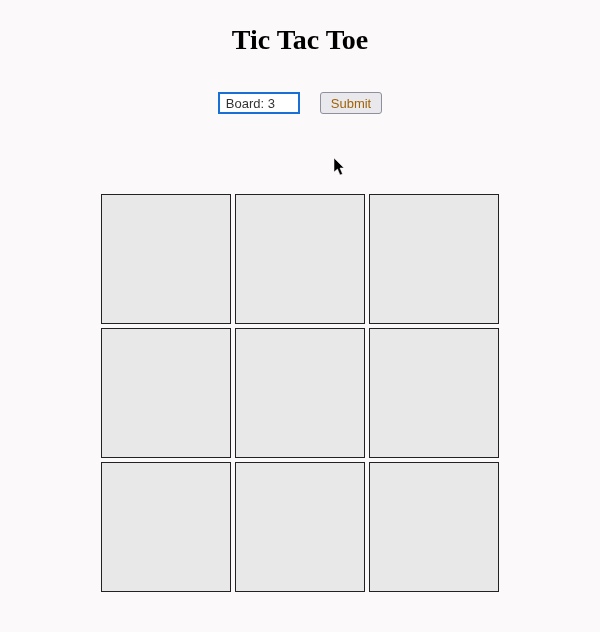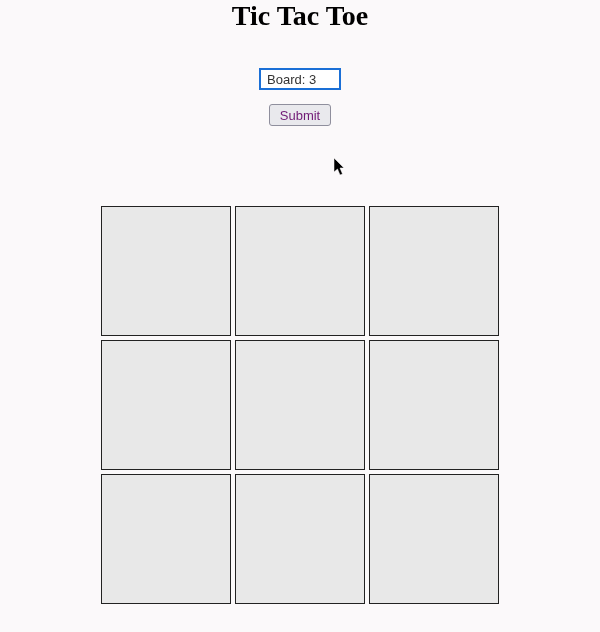--- a/index.html
+++ b/index.html
@@ -7,34 +7,34 @@
       background: #fbf9fa;
       font-family: Georgia, 'Times New Roman', serif;
       width: 600px;
       height: 632px;
       position: relative;
     }
     .container {
       display: flex;
       flex-direction: column;
       align-items: center;
+      padding-top: 24px;
     }
     .title {
       font-size: 28px;
       font-weight: bold;
       color: #000;
       margin-bottom: 36px;
     }
     .controls {
       display: flex;
-      gap: 14px;
+      gap: 20px;
       align-items: center;
       margin-bottom: 80px;
       font-family: Arial, Helvetica, sans-serif;
-      flex-direction: column;
     }
     .input-box {
       font-size: 13px;
       padding: 2px 6px;
       height: 22px;
       width: 82px;
       border: 1px solid #888;
       background: #fff;
       color: #333;
       font-family: Arial, Helvetica, sans-serif;
@@ -45,21 +45,21 @@
     }
     .submit-btn {
       font-size: 13px;
       padding: 2px 10px;
       height: 22px;
       background: #e9e9ed;
       border: 1px solid #8f8f9d;
       border-radius: 3px;
       cursor: pointer;
       font-family: Arial, Helvetica, sans-serif;
-      color: #701a75;
+      color: #a16207;
     }
     .board {
       display: grid;
       grid-template-columns: repeat(3, 130px);
       grid-template-rows: repeat(3, 130px);
       gap: 4px;
     }
     .cell {
       background: #e8e8e8;
       border: 1px solid #222;

